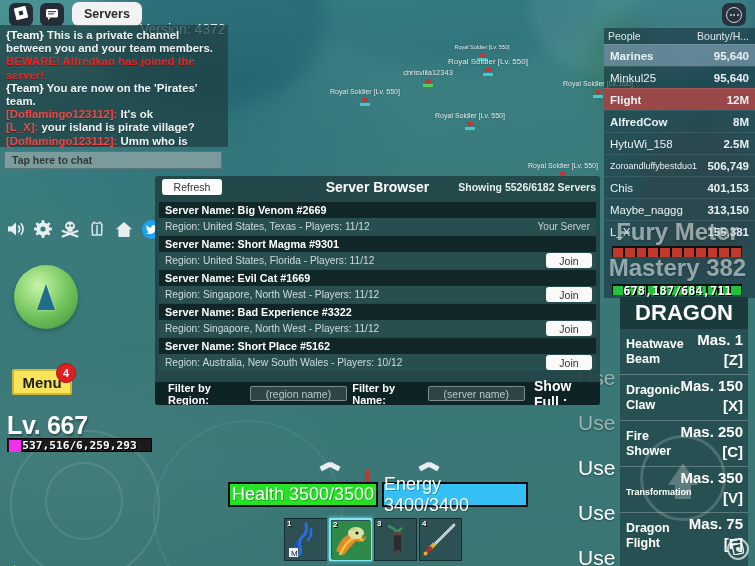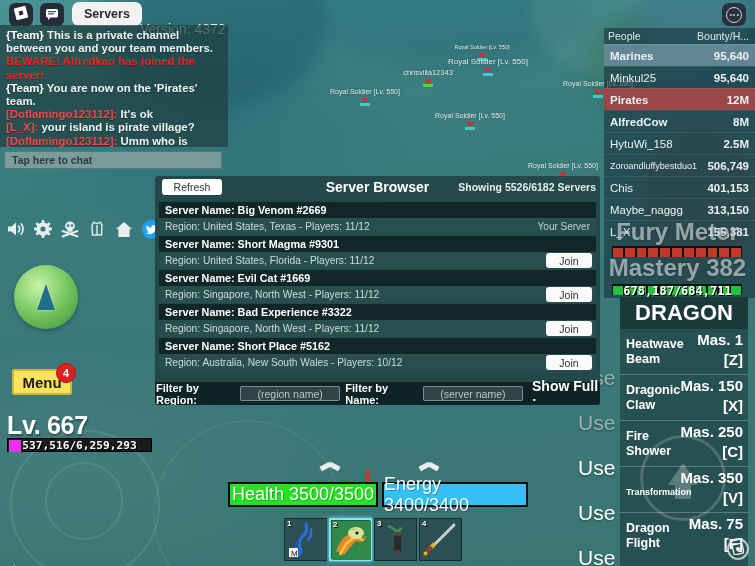--- a/index.html
+++ b/index.html
@@ -237,21 +237,21 @@
     display: flex; align-items: center; justify-content: center;
     font-size: 10.5px; color: #2f2f2f;
   }
   .yourserver {
     position: absolute; right: 6px; top: 19px;
     font-size: 10px; color: #c2d2d2;
   }
   .filters {
     position: absolute; left: 0; bottom: 0; width: 445px; height: 23px;
     background: rgba(14,34,36,0.95);
-    display: flex; align-items: center; padding-left: 1px; gap: 5px;
+    display: flex; align-items: center; padding-left: 13px; gap: 5px;
   }
   .filter-lbl { font-size: 11px; font-weight: bold; color: #fff; }
   .filter-in {
     height: 15px; background: rgba(230,235,235,0.16);
     border: 1px solid rgba(200,215,215,0.5);
     border-radius: 2px;
     display: flex; align-items: center; justify-content: center;
     font-size: 10.5px; color: #b9c8c8;
   }
   .fi-region { width: 110px; }
@@ -635,21 +635,21 @@
     <div id="lb-rows">
         <div class="lb-row team-marines">
           <span class="nm">Marines</span>
           <span class="vl">95,640</span>
         </div>
         <div class="lb-row">
           <span class="nm">Minkul25</span>
           <span class="vl">95,640</span>
         </div>
         <div class="lb-row team-pirates">
-          <span class="nm">Pirates</span>
+          <span class="nm">Flight</span>
           <span class="vl">12M</span>
         </div>
         <div class="lb-row me">
           <span class="nm">AlfredCow</span>
           <span class="vl">8M</span>
         </div>
         <div class="lb-row">
           <span class="nm">HytuWi_158</span>
           <span class="vl">2.5M</span>
         </div>

